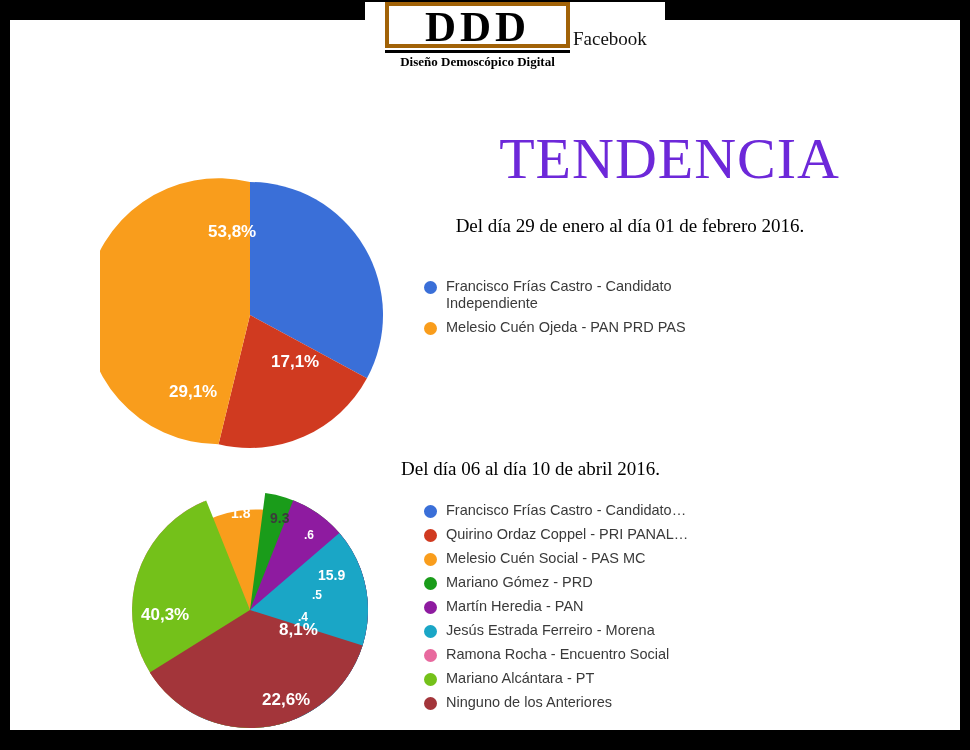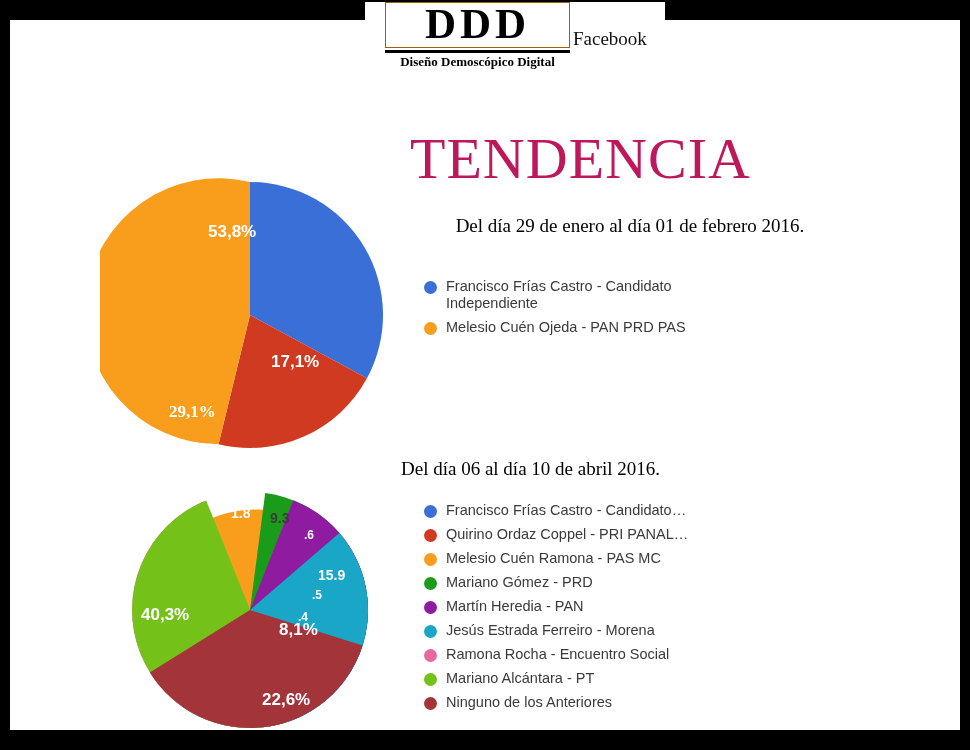--- a/index.html
+++ b/index.html
@@ -38,21 +38,21 @@
     height: 82px;
     background: #ffffff;
     text-align: center;
   }
   .logo-box {
     position: absolute;
     left: 20px;
     top: 0px;
     width: 185px;
     height: 46px;
-    border: 1px solid #a16207;
+    border: 4px solid #a16207;
     box-sizing: border-box;
     background: #fff;
   }
   .logo-letters {
     font-family: "Liberation Serif", serif;
     font-size: 43px;
     font-weight: bold;
     line-height: 40px;
     letter-spacing: 4px;
     color: #000;
@@ -84,25 +84,25 @@
     font-family: "Liberation Serif", serif;
     font-size: 19px;
     color: #111;
   }
   
   .main-title {
     position: absolute;
     left: 400px;
     top: 105px;
     width: 430px;
-    text-align: left;
+    text-align: right;
     font-family: "Liberation Serif", serif;
     font-size: 58px;
     letter-spacing: 1px;
-    color: #be185d;
+    color: #6d28d9;
   }
   .subtitle-1 {
     position: absolute;
     left: 395px;
     top: 195px;
     width: 450px;
     text-align: center;
     font-family: "Liberation Serif", serif;
     font-size: 19px;
     color: #000;
@@ -187,21 +187,21 @@
         <g transform="translate(150,145)">
 
           <path d="M 0 0 L 0 -133 A 133 133 0 0 1 116.95 63.36 Z" fill="#3a6fd8"></path>
 
           <path d="M 0 0 L 116.95 63.36 A 133 133 0 0 1 -31.47 129.22 Z" fill="#d03a20"></path>
 
           <path d="M 0 0 L -31.47 129.22 A 133 133 0 1 1 0 -133 Z" fill="#f99d1c"></path>
         </g>
       </svg>
       <div class="slice-label" style="left:171px; top:182px;">17,1%</div>
-      <div class="slice-label" style="left:69px; top:232px;font-family:Liberation Serif, serif;">29,1%</div>
+      <div class="slice-label" style="left:69px; top:212px;">29,1%</div>
       <div class="slice-label" style="left:108px; top:52px;text-align:center;">53,8%</div>
     </div>
 
     <div class="legend" id="legend-1">
       <div class="legend-row">
         <span class="legend-dot" style="background:#3a6fd8"></span>
         <span class="legend-label">Francisco Frías Castro - Candidato Independiente</span>
       </div>
       <div class="legend-row">
         <span class="legend-dot" style="background:#f99d1c"></span>
@@ -249,21 +249,21 @@
       <div class="legend-row">
         <span class="legend-dot" style="background:#3a6fd8"></span>
         <span class="legend-label">Francisco Frías Castro - Candidato…</span>
       </div>
       <div class="legend-row">
         <span class="legend-dot" style="background:#d03a20"></span>
         <span class="legend-label">Quirino Ordaz Coppel - PRI PANAL…</span>
       </div>
       <div class="legend-row">
         <span class="legend-dot" style="background:#f99d1c"></span>
-        <span class="legend-label">Melesio Cuén Ramona - PAS MC</span>
+        <span class="legend-label">Melesio Cuén Social - PAS MC</span>
       </div>
       <div class="legend-row">
         <span class="legend-dot" style="background:#1a9c1a"></span>
         <span class="legend-label">Mariano Gómez - PRD</span>
       </div>
       <div class="legend-row">
         <span class="legend-dot" style="background:#8e1ba0"></span>
         <span class="legend-label">Martín Heredia - PAN</span>
       </div>
       <div class="legend-row">

